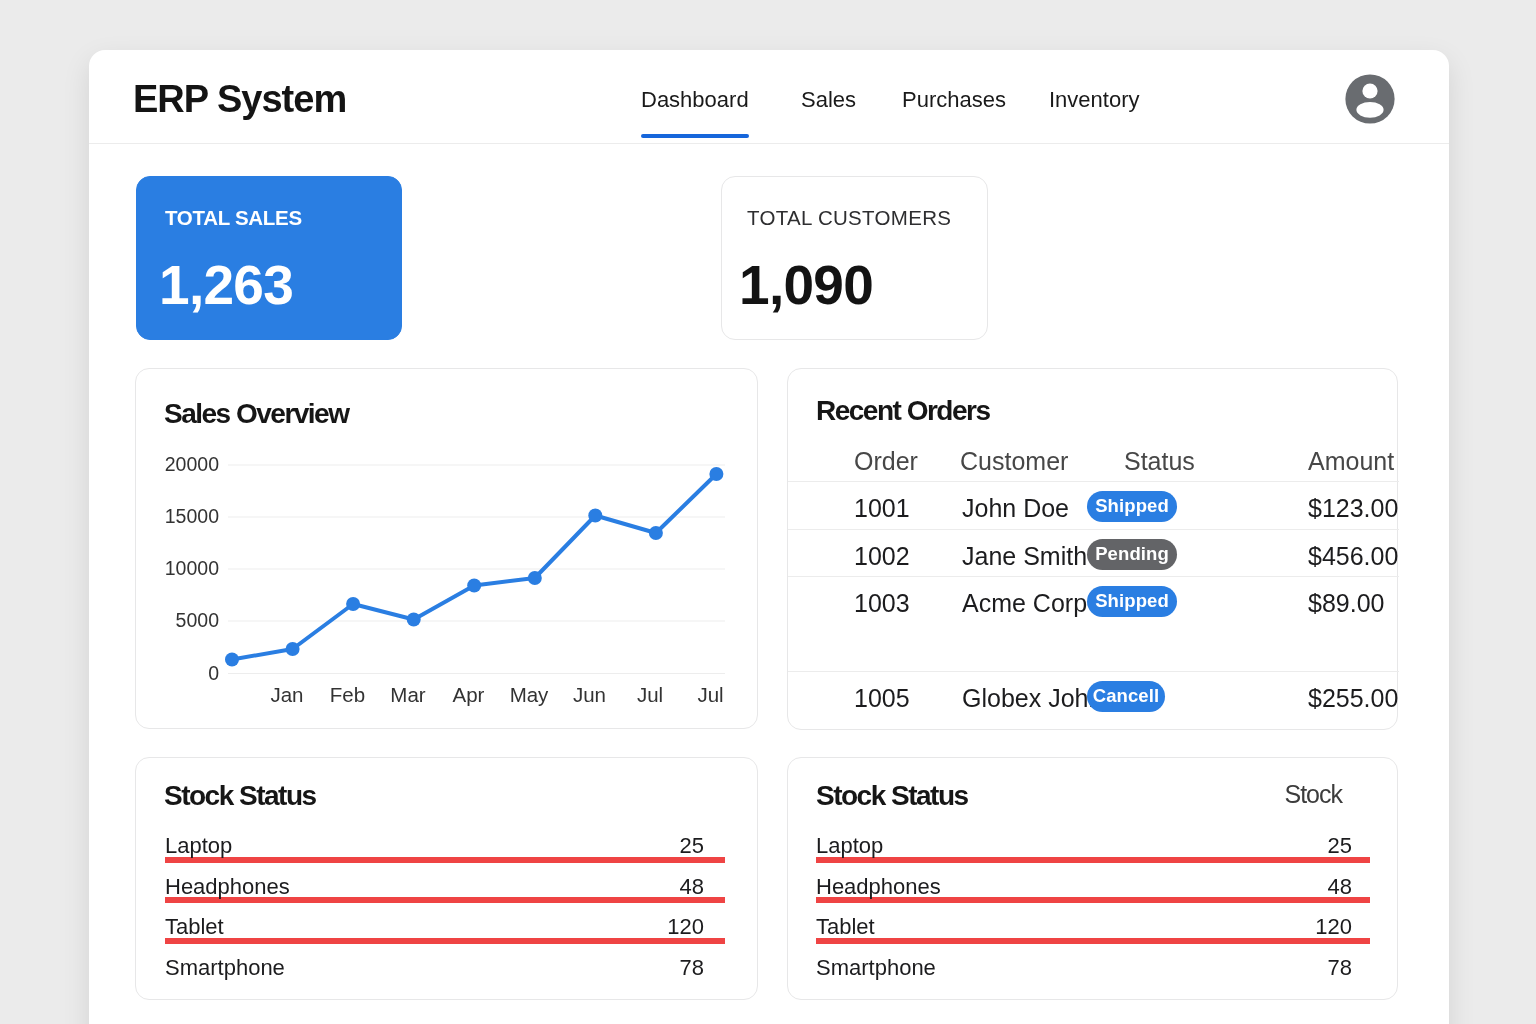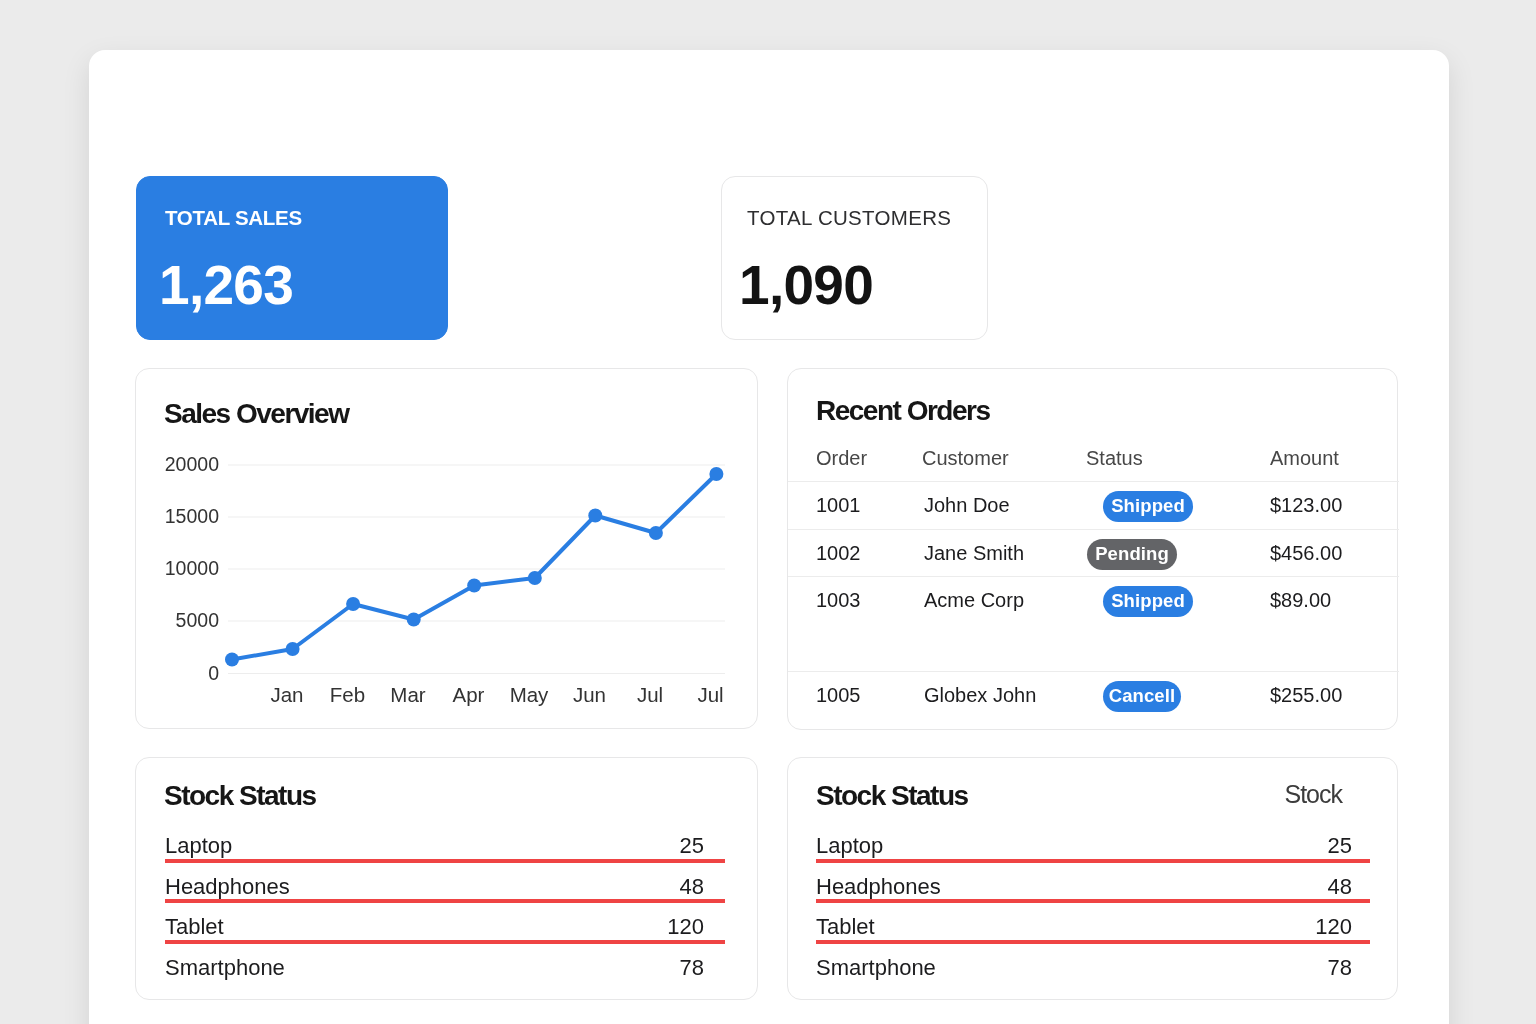--- a/index.html
+++ b/index.html
@@ -21,39 +21,51 @@
 .stat .val { position:absolute; font-size:55px; font-weight:700; letter-spacing:-0.7px; color:#131313; }
 .stat.blue { background:#2a7ee2; border-color:#2a7ee2; }
 .stat.blue .lbl { font-weight:700; letter-spacing:-0.3px; }
 .stat.blue .lbl, .stat.blue .val { color:#fff; }
 
 
 .panel { position:absolute; background:#fff; border:1px solid #e7e7e8; border-radius:14px; }
 .ptitle { position:absolute; left:28px; font-size:28px; font-weight:700; letter-spacing:-1.5px; color:#161616; }
 
 
-.ocell { position:absolute; font-size:20px; }
+.ocell { position:absolute; font-size:25px;margin-left:38px; }
 .ohead { color:#474747; }
 .orow { position:absolute; left:28px; width:554px; height:47px; border-top:1px solid #ececec; }
 .badge { position:absolute; height:31px; border-radius:16px; color:#fff; font-size:18.5px; font-weight:700; text-align:center; line-height:30px; letter-spacing:.1px; }
-.b-blue { background:#2a7ee2;margin-left:16px; }
+.b-blue { background:#2a7ee2; }
 .b-gray { background:#636467; }
 
 
-.srow { position:absolute; left:29px; height:40.5px; border-bottom:4px solid #ef4444; font-size:22px; }
+.srow { position:absolute; left:29px; height:40.5px; border-bottom:6px solid #ef4444; font-size:22px; }
 .srow .nm { position:absolute; left:0; top:4px; height:40.5px; line-height:40.5px; }
 .srow .qt { position:absolute; top:4px; height:40.5px; line-height:40.5px; }
 .srow.last { border-bottom:none; }
 </style>
 </head>
 <body>
 <div class="app">
 
+  <div class="hdr">
+    <div class="title">ERP System</div>
+    <div class="nav active" style="left:552px;">Dashboard</div>
+    <div class="nav" style="left:712px;">Sales</div>
+    <div class="nav" style="left:813px;">Purchases</div>
+    <div class="nav" style="left:960px;">Inventory</div>
+    <svg class="avatar" viewBox="0 0 50 50">
+      <circle cx="25" cy="25" r="24.6" fill="#696c70"></circle>
+      <circle cx="25" cy="17" r="7.6" fill="#fff"></circle>
+      <ellipse cx="25" cy="35.8" rx="13.6" ry="7.9" fill="#fff"></ellipse>
+    </svg>
+  </div>
 
-  <div class="stat blue" style="left:47px; width:312px;">
+  <div class="stat blue" style="left:47px; width:266px;">
     <div class="lbl" style="top:29px;">TOTAL SALES</div>
     <div class="val" style="left:22px; top:75.5px;">1,263</div>
   </div>
   <div class="stat" style="left:632px; width:267px;">
     <div class="lbl" style="left:25px; top:29px;">TOTAL CUSTOMERS</div>
     <div class="val" style="left:17px; top:75.5px;">1,090</div>
   </div>
 
   <div class="panel" style="left:46px; top:318px; width:623px; height:361px;">
     <svg width="621" height="359" viewBox="0 0 621 359" style="position:absolute; left:0; top:0;">

